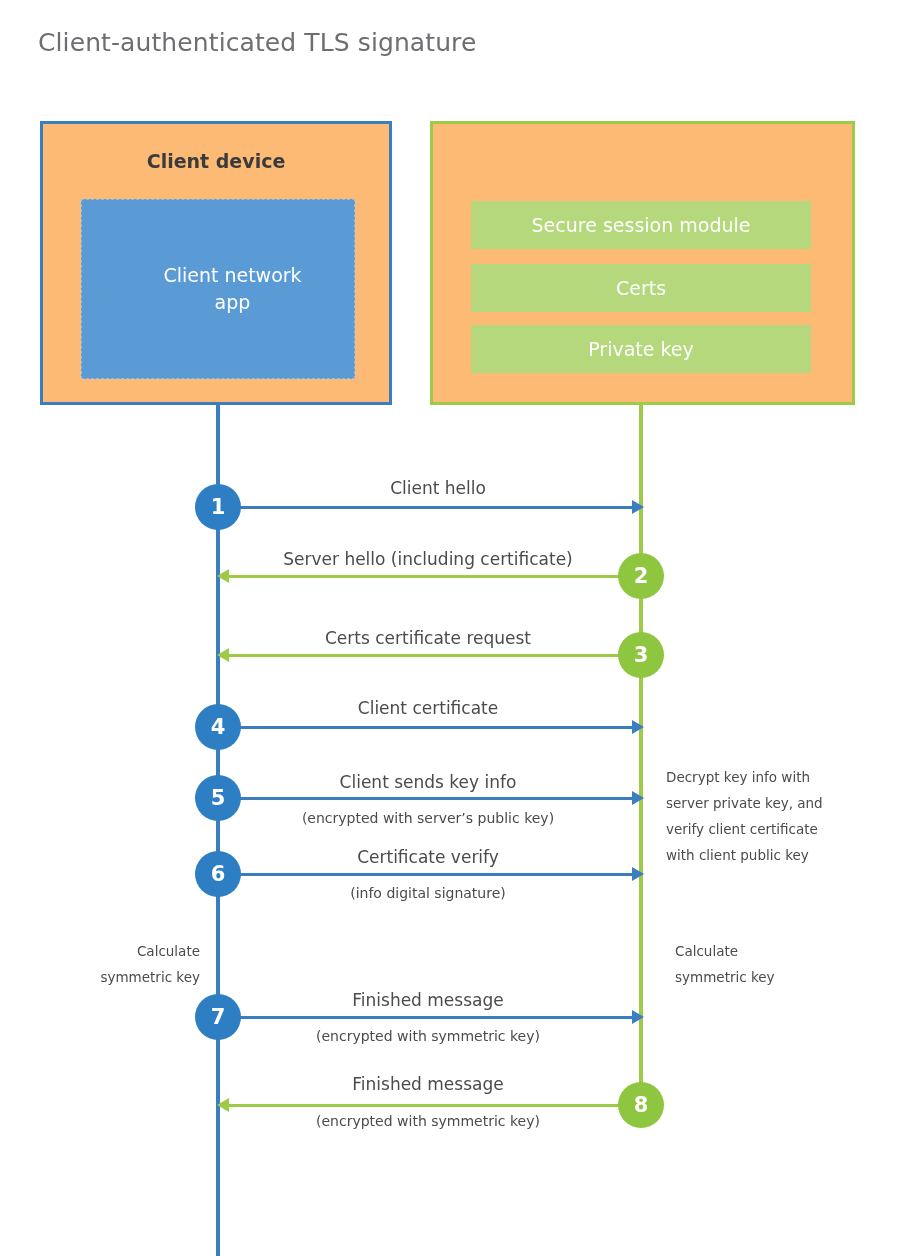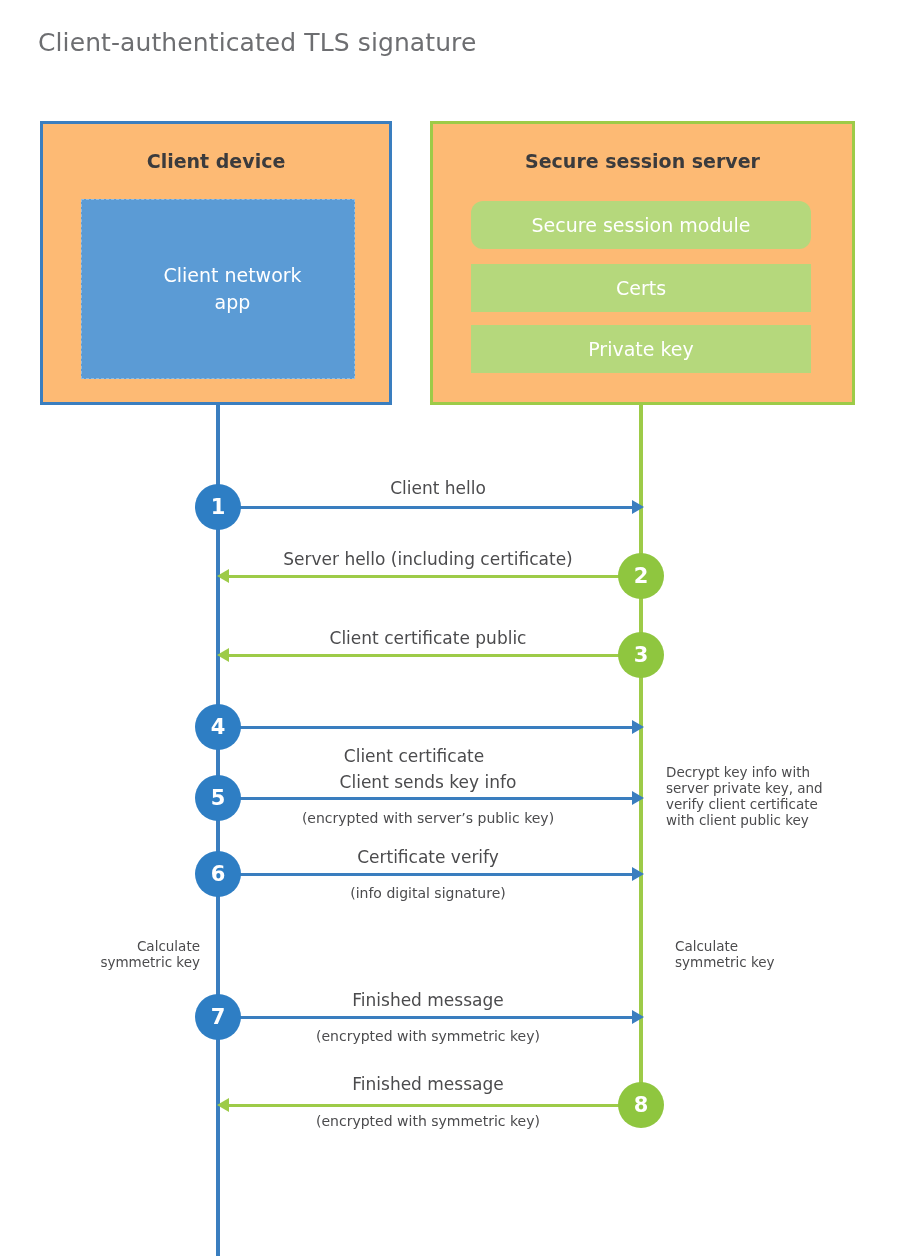--- a/index.html
+++ b/index.html
@@ -93,21 +93,21 @@
     left: 38px;
     width: 340px;
     height: 48px;
     background: #b5d87c;
     display: flex;
     align-items: center;
     justify-content: center;
     color: #ffffff;
     font-size: 19px;
   }
-  .server-bar.b0 { top: 77px; border-radius: 12px; }
+  .server-bar.b0 { top: 77px; }
   .server-bar.b1 { top: 140px; }
   .server-bar.b2 { top: 201px; }
 
   
   .lifeline {
     position: absolute;
     width: 4px;
   }
   .lifeline.client-line {
     left: 216px;
@@ -169,66 +169,65 @@
     font-size: 14px;
     color: #4b4b4d;
     text-align: center;
     white-space: nowrap;
   }
 
   
   .side-note {
     position: absolute;
     font-size: 13.5px;
-    line-height: 16px;
+    line-height: 26px;
     color: #4b4b4d;
     white-space: pre-line;
   }
   .side-note.right-align { text-align: right; }
   .side-note.left-align  { text-align: left; }
 </style>
 </head>
 <body>
 
 <div id="canvas">
 
   <div class="page-title">Client-authenticated TLS signature</div>
 
   <div class="party-box client">
     <div class="party-title">Client device</div>
     <div class="client-app">Client network
 app</div>
   </div>
 
   <div class="party-box server">
-    <div class="party-title">Secure session server</div>
     <div class="server-bar b0">Secure session module</div>
     <div class="server-bar b1">Certs</div>
     <div class="server-bar b2">Private key</div>
   </div>
 
   <div class="lifeline client-line"></div>
   <div class="lifeline server-line"></div>
 
   <div class="msg-label" style="left:228px; top:478px; width:420px;">Client hello</div>
   <div class="msg-line blue" style="left:218px; top:506px; width:416px;"></div>
   <div class="arrow-head right blue" style="left:632px; top:500px;"></div>
   <div class="step-circle blue" style="left:195px; top:484px;">1</div>
 
   <div class="msg-label" style="left:228px; top:549px; width:400px;">Server hello (including certificate)</div>
   <div class="msg-line green" style="left:228px; top:575px; width:410px;"></div>
   <div class="arrow-head left green" style="left:217px; top:569px;"></div>
   <div class="step-circle green" style="left:618px; top:553px;">2</div>
 
-  <div class="msg-label" style="left:228px; top:628px; width:400px;">Client certificate public</div>
+  <div class="msg-label" style="left:228px; top:628px; width:400px;">Certs certificate request</div>
   <div class="msg-line green" style="left:228px; top:654px; width:410px;"></div>
   <div class="arrow-head left green" style="left:217px; top:648px;"></div>
   <div class="step-circle green" style="left:618px; top:632px;">3</div>
 
-  <div class="msg-label" style="left:204px; top:698px; width:420px;margin-top:48px;">Client certificate</div>
+  <div class="msg-label" style="left:218px; top:698px; width:420px;">Client certificate</div>
   <div class="msg-line blue" style="left:218px; top:726px; width:416px;"></div>
   <div class="arrow-head right blue" style="left:632px; top:720px;"></div>
   <div class="step-circle blue" style="left:195px; top:704px;">4</div>
 
   <div class="msg-label" style="left:218px; top:772px; width:420px;">Client sends key info</div>
   <div class="msg-line blue" style="left:218px; top:797px; width:416px;"></div>
   <div class="arrow-head right blue" style="left:632px; top:791px;"></div>
   <div class="msg-sublabel" style="left:218px; top:810px; width:420px;">(encrypted with server’s public key)</div>
   <div class="step-circle blue" style="left:195px; top:775px;">5</div>
 

